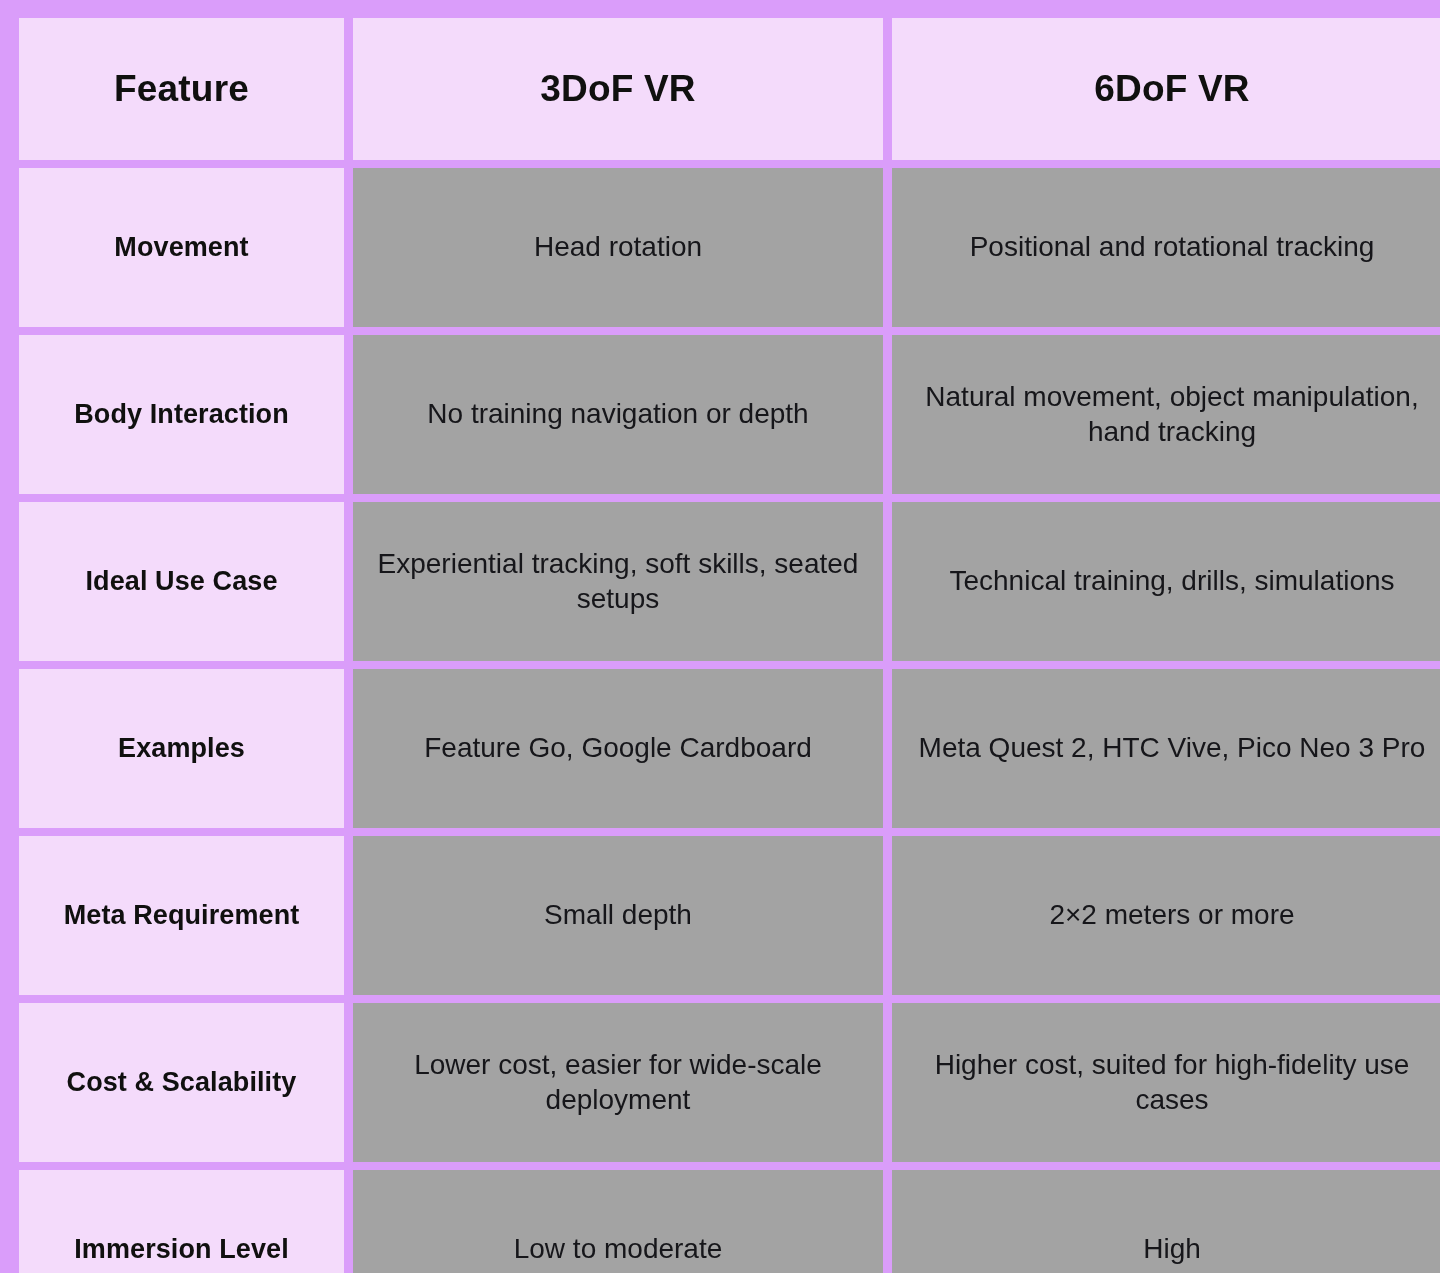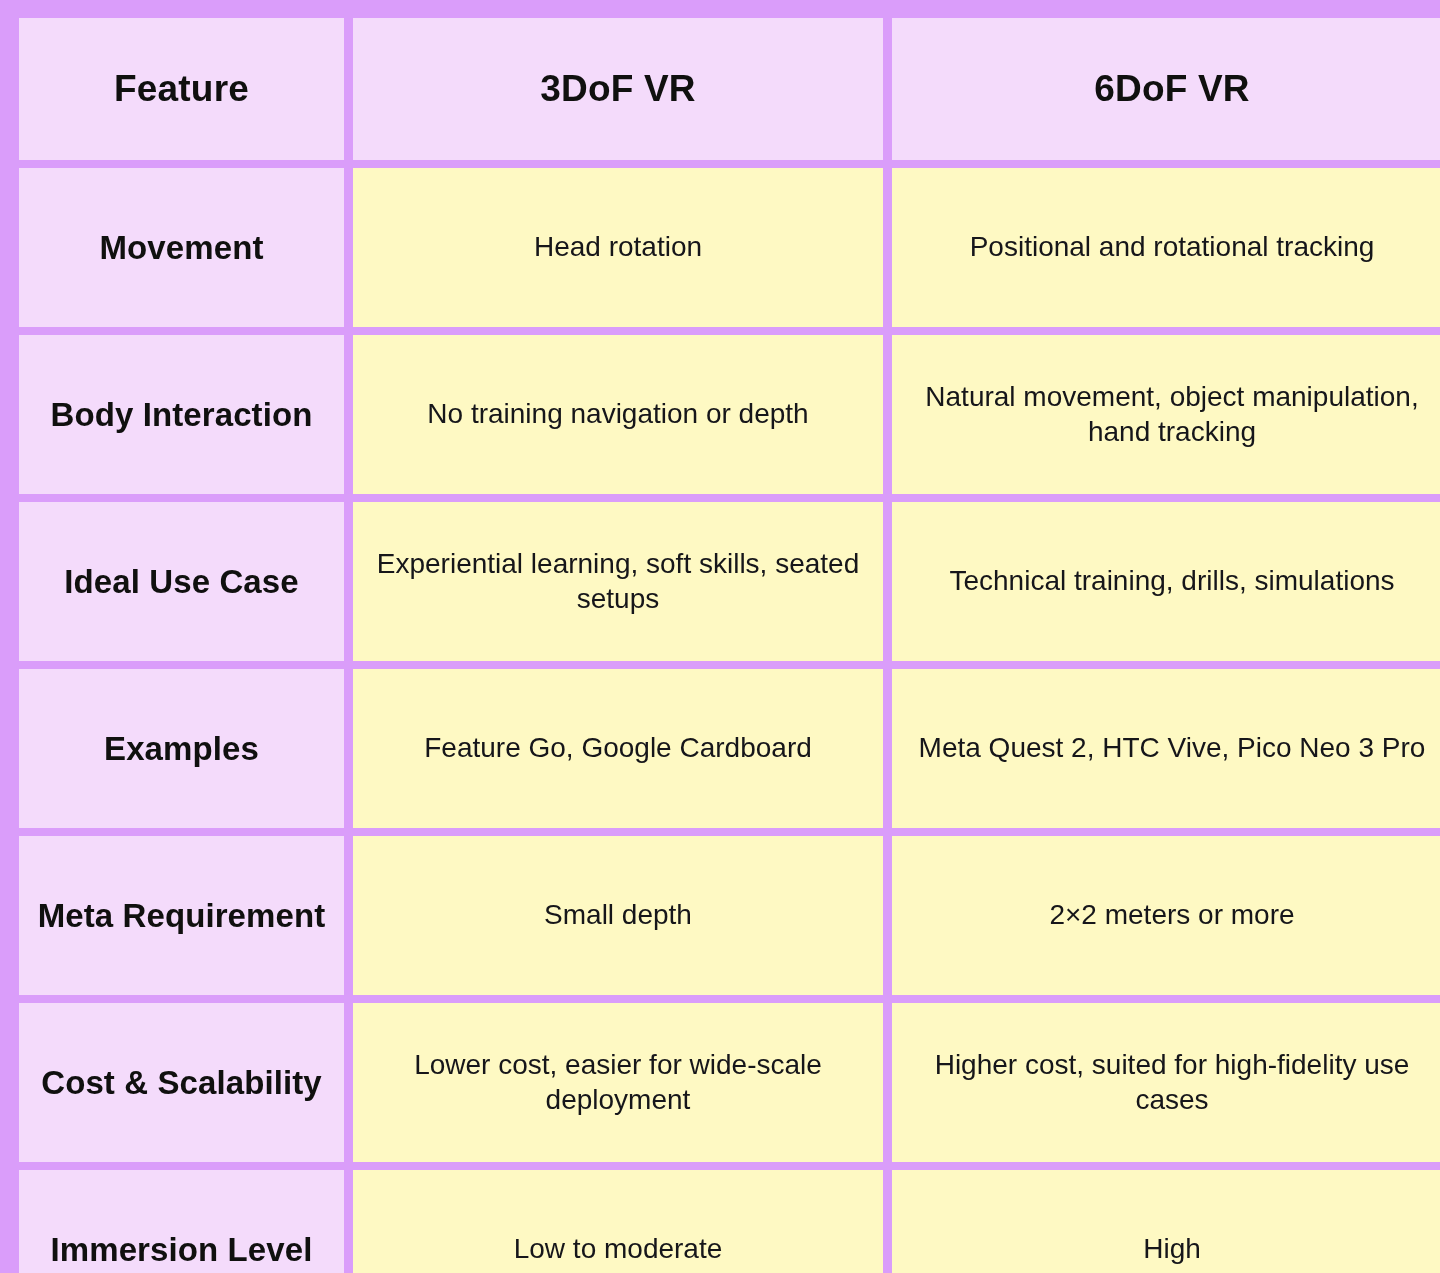--- a/index.html
+++ b/index.html
@@ -49,28 +49,28 @@
     font-size: 37px;
     font-weight: bold;
     letter-spacing: 0.2px;
     height: 126px;
   }
 
   
   tbody th.row-label {
     background: #F4DBFB;
     color: #10100F;
-    font-size: 33px;
+    font-size: 27px;
     font-weight: bold;
     letter-spacing: 0.1px;
   }
 
   
   tbody td.value-cell {
-    background: #fef9c3;
+    background: #a3a3a3;
     color: #16161A;
     font-size: 28px;
     font-weight: normal;
     line-height: 1.24;
   }
 
   tbody tr { height: 159px; }
 </style>
 </head>
 <body>
@@ -95,21 +95,21 @@
         <td class="value-cell">Head rotation</td>
         <td class="value-cell">Positional and rotational tracking</td>
       </tr>
       <tr>
         <th class="row-label">Body Interaction</th>
         <td class="value-cell">No training navigation or depth</td>
         <td class="value-cell">Natural movement, object manipulation, hand tracking</td>
       </tr>
       <tr>
         <th class="row-label">Ideal Use Case</th>
-        <td class="value-cell">Experiential learning, soft skills, seated setups</td>
+        <td class="value-cell">Experiential tracking, soft skills, seated setups</td>
         <td class="value-cell">Technical training, drills, simulations</td>
       </tr>
       <tr>
         <th class="row-label">Examples</th>
         <td class="value-cell">Feature Go, Google Cardboard</td>
         <td class="value-cell">Meta Quest 2, HTC Vive, Pico Neo 3 Pro</td>
       </tr>
       <tr>
         <th class="row-label">Meta Requirement</th>
         <td class="value-cell">Small depth</td>

